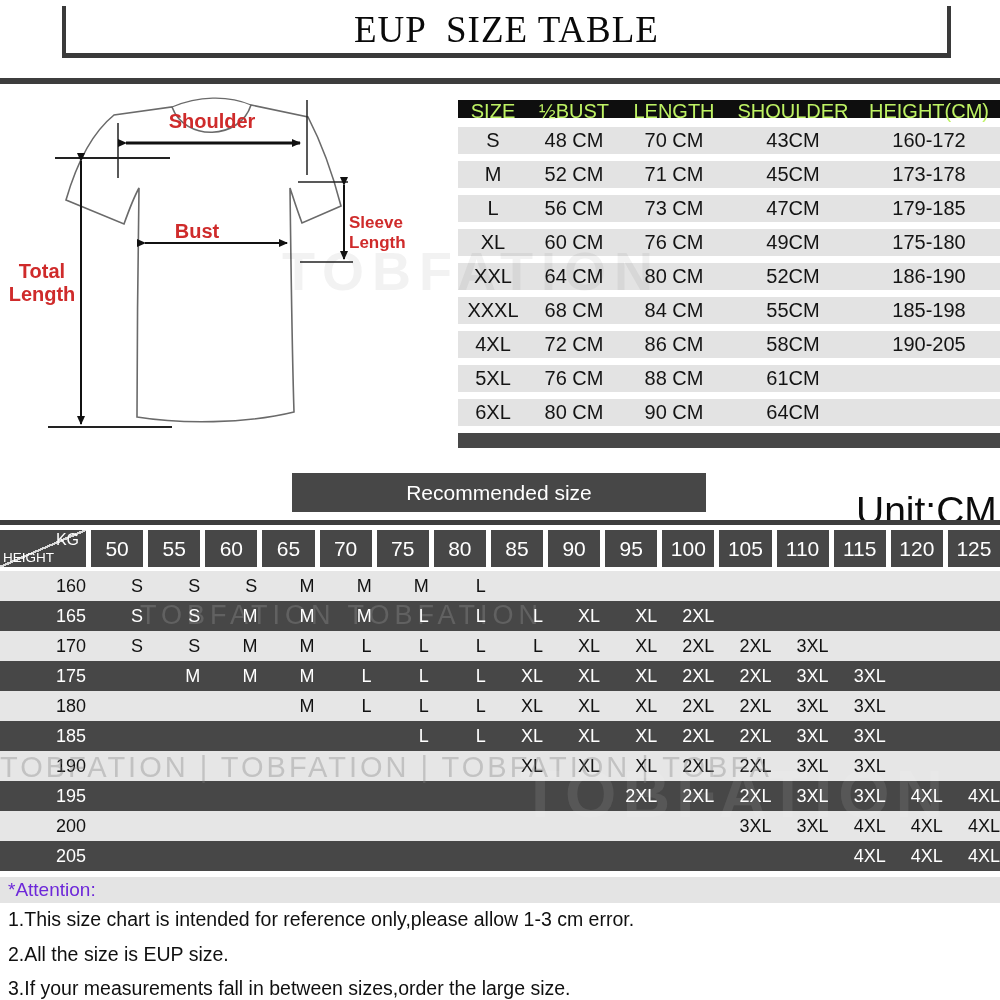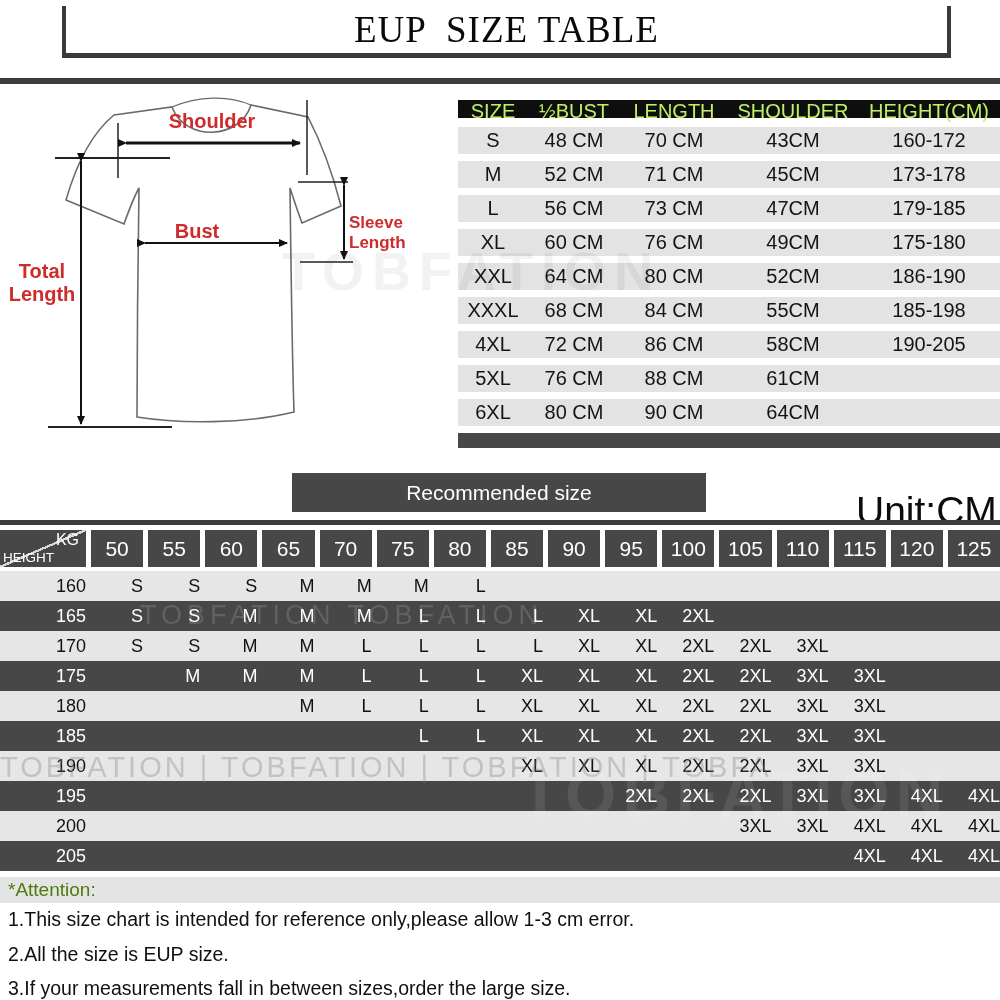--- a/index.html
+++ b/index.html
@@ -38,21 +38,21 @@
     background:linear-gradient(to bottom right,#474747 48.2%,#d9d9d9 48.2%,#d9d9d9 51.6%,#474747 51.6%);}
   .mx-corner .kg{position:absolute;top:1px;right:7px;font-size:16px;}
   .mx-corner .hl{position:absolute;bottom:2px;left:3px;font-size:13.5px;}
   .mx-row{display:grid;grid-template-columns:86px repeat(16,1fr);gap:5px;height:30px;align-items:center;
     font-size:18px;text-align:right;}
   .mx-row.light{background:#e6e6e6;color:#121212;}
   .mx-row.dark{background:#474747;color:#fff;}
 
   
   .attention-strip{left:0;top:877px;width:1000px;height:26px;background:#e4e4e4;display:flex;align-items:center;}
-  .attention-title{color:#4d7c0f;font-size:19px;margin-left:8px;}
+  .attention-title{color:#6d28d9;font-size:19px;margin-left:8px;}
   .note{left:8px;font-size:19.5px;color:#101010;}
   .note1{top:908px;} .note2{top:943px;} .note3{top:977px;}
 
   
   .wm{pointer-events:none;z-index:5;white-space:nowrap;}
   .wm-main{left:282px;top:240px;font-size:54px;font-weight:bold;letter-spacing:8px;color:rgba(40,40,40,0.06);}
   .wm-double{left:140px;top:600px;font-size:27px;letter-spacing:5px;color:rgba(255,255,255,0.14);}
   .wm-band{left:0;top:751px;width:1000px;font-size:29px;letter-spacing:3px;color:rgba(125,125,125,0.34);overflow:hidden;}
   .wm-ghost{left:520px;top:756px;font-size:66px;font-weight:bold;letter-spacing:6px;color:rgba(255,255,255,0.09);}
 

